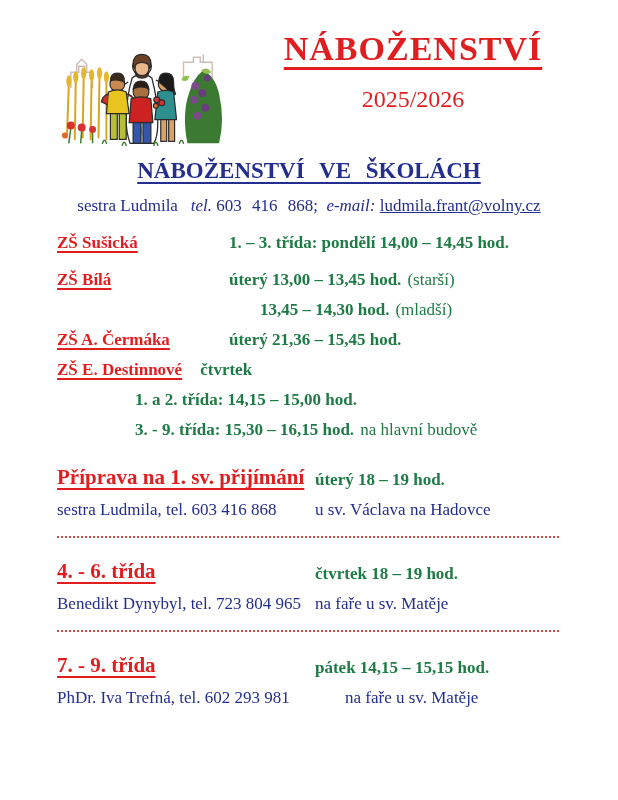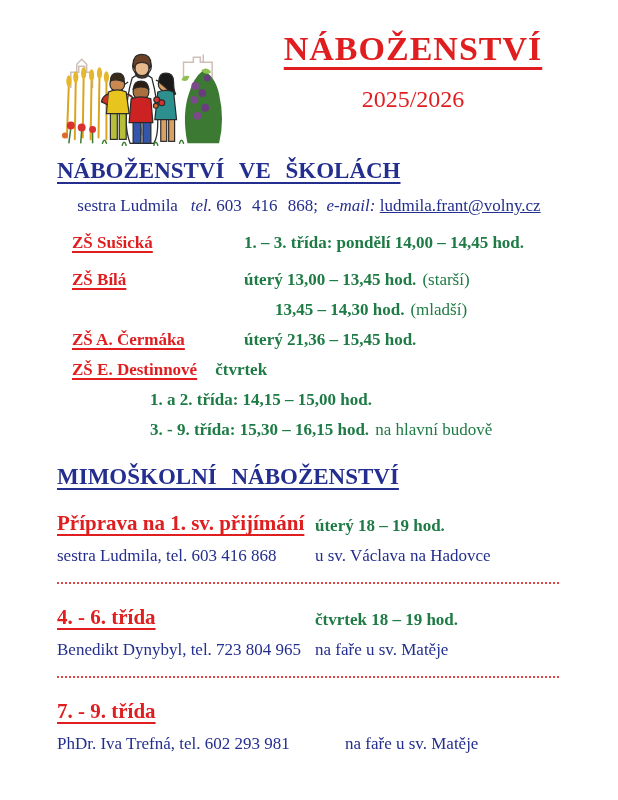--- a/index.html
+++ b/index.html
@@ -16,35 +16,35 @@
   .title-block{flex:1;text-align:center;padding-top:4px;}
   .main-title{
     font-size:34px;font-weight:bold;color:#e01e20;letter-spacing:1px;
     text-decoration:underline;text-decoration-thickness:3px;text-underline-offset:7px;
     display:inline-block;
   }
   .year{font-size:24px;color:#e01e20;margin-top:18px;}
 
   
   .section-heading{
-    font-size:23px;font-weight:bold;color:#232e8e;
+    text-align:center;font-size:23px;font-weight:bold;color:#232e8e;
     word-spacing:9px;margin-top:10px;
   }
   .section-heading span{
     text-decoration:underline;text-decoration-thickness:2px;text-underline-offset:4px;
   }
 
   
   .contact-line{text-align:center;font-size:17px;margin-top:12px;color:#232e8e;}
   .contact-line .it{font-style:italic;}
   .contact-line .num{word-spacing:6px;}
   .email-link{color:#232e8e;text-decoration:underline;cursor:pointer;}
 
   
-  .schools{margin-top:16px;font-size:17px;margin-left:15px;}
+  .schools{margin-top:16px;font-size:17px;}
   .school-line{display:flex;line-height:21px;margin-bottom:7px;}
   .school-name{
     color:#e01e20;font-weight:bold;
     text-decoration:underline;text-decoration-thickness:2px;text-underline-offset:3px;
   }
   .name-cell{width:172px;flex:0 0 auto;}
   .spacer-cell{width:203px;flex:0 0 auto;}
   .time{color:#1e7b45;font-weight:bold;}
   .note{color:#1e7b45;font-weight:normal;margin-left:6px;text-align:right;}
   .gap-top{margin-top:9px;}
@@ -222,23 +222,20 @@
       <span class="time">1. a 2. třída: 14,15 – 15,00 hod.</span>
     </div>
     <div class="school-line gap-top subline">
       <span class="time">3. - 9. třída:  15,30 – 16,15 hod.</span>
       <span class="note">na hlavní budově</span>
     </div>
 
   </div>
 
   <div class="outside">
-    <div class="section-heading">
-      <span>MIMOŠKOLNÍ NÁBOŽENSTVÍ</span>
-    </div>
 
     <div class="entry">
       <div class="entry-row">
         <span class="entry-left"><span class="entry-title">Příprava na 1. sv. přijímání</span></span>
         <span class="entry-time">úterý 18 – 19 hod.</span>
       </div>
       <div class="entry-contact-row">
         <span class="entry-left">sestra Ludmila, tel. 603 416 868</span>
         <span class="entry-place">u sv. Václava na Hadovce</span>
       </div>
@@ -253,20 +250,21 @@
       <div class="entry-contact-row">
         <span class="entry-left">Benedikt Dynybyl, tel. 723 804 965</span>
         <span class="entry-place">na faře u sv. Matěje</span>
       </div>
       <div class="divider"></div>
     </div>
 
     <div class="entry">
       <div class="entry-row">
         <span class="entry-left"><span class="entry-title">7. - 9. třída</span></span>
+        <span class="entry-time">pátek 14,15 – 15,15 hod.</span>
       </div>
       <div class="entry-contact-row">
         <span class="entry-left">PhDr. Iva Trefná, tel. 602 293 981</span>
         <span class="entry-place" style="margin-left:30px;">na faře u sv. Matěje</span>
       </div>
     </div>
   </div>
 
 </div>
 

